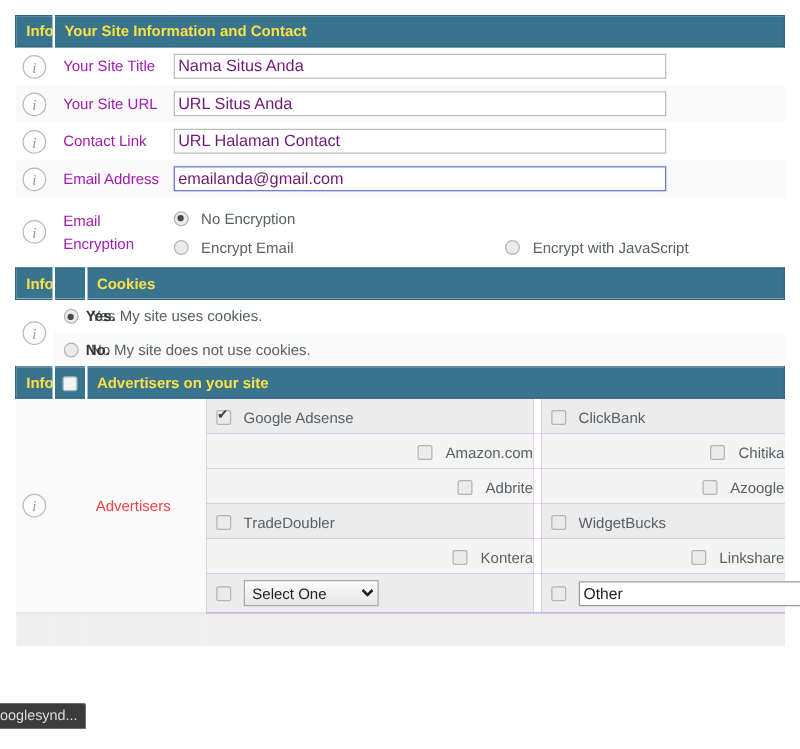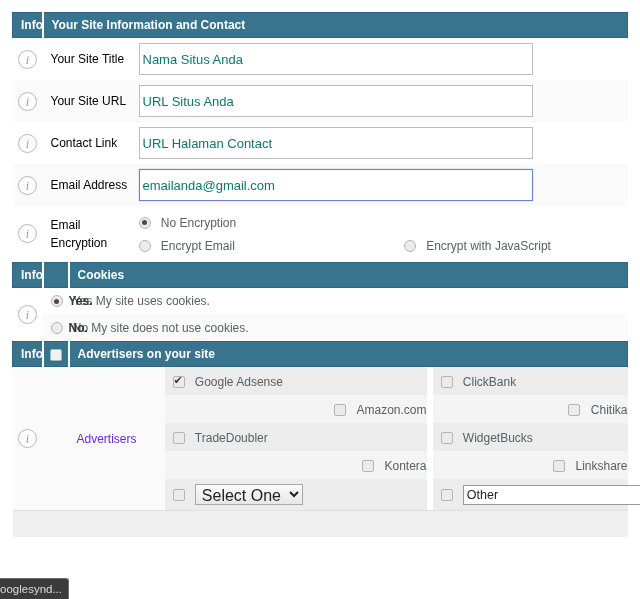--- a/index.html
+++ b/index.html
@@ -28,21 +28,21 @@
 
   table.pp {
     border-collapse: collapse;
     width: 616px;
     table-layout: fixed;
   }
 
   
   .hdr th {
     background: #39748f;
-    color: #ffffff;
+    color: #fde047;
     font-size: 12px;
     font-weight: bold;
     text-align: left;
     padding: 5px 8px;
     border: 1px solid #2f6580;
     height: 14px;
     vertical-align: middle;
     white-space: nowrap;
   }
   .hdr th.sep {
@@ -65,21 +65,21 @@
     width: 30px;
     text-align: center;
     vertical-align: middle;
     background: #ffffff;
   }
   td.info-cell.striped { background: inherit; }
 
   td.label-cell {
     width: 96px;
     padding: 6px 0 6px 8px;
-    color: #000000;
+    color: #a21caf;
     font-size: 12px;
     white-space: nowrap;
   }
 
   td.field-cell {
     padding: 5px 0 5px 0;
   }
 
   
   .info-icon {
@@ -95,22 +95,22 @@
     line-height: 19px;
     text-align: center;
     box-sizing: border-box;
     background: #fdfdfd;
   }
 
   
   input.txt {
     font-family: "Liberation Sans", sans-serif;
     font-size: 13px;
-    color: #0f766e;
-    height: 32px;
+    color: #701a75;
+    height: 20px;
     line-height: 20px;
     padding: 1px 3px;
     border: 1px solid #bdbdbd;
     background: #ffffff;
     box-sizing: border-box;
     width: 394px;
     outline: none;
   }
   input.txt.focused {
     border: 1px solid #6f7fcf;
@@ -181,21 +181,21 @@
   td.cookie-desc {
     padding: 6px 0 6px 0;
     color: #5a6065;
   }
   td.cookie-desc b { color: #33383c; }
 
   
   td.adv-label {
     width: 96px;
     padding-left: 8px;
-    color: #6d28d9;
+    color: #ef4444;
     text-align: left;
     background: #fafafa;
     vertical-align: middle;
   }
   td.adv-blank {
     width: 26px;
     background: #fafafa;
   }
   td.adv-infocell {
     width: 30px;
@@ -214,21 +214,21 @@
     height: 18px;
   }
   .adv-cell-a { background: #ececec; width: 262px; }
   .adv-cell-b { background: #ececec; }
   .adv-row-alt .adv-cell-a,
   .adv-row-alt .adv-cell-b { background: #f4f4f4; text-align: right; }
   .adv-gap { background: #ffffff; width: 6px; padding: 0 !important; }
 
   select.sel {
     font-family: "Liberation Sans", sans-serif;
-    font-size: 16px;
+    font-size: 12px;
     color: #222;
     height: 21px;
     border: 1px solid #a9a9a9;
     background: linear-gradient(#fbfbfb, #e7e7e7);
     padding: 1px 2px;
     width: 108px;
     box-sizing: border-box;
   }
 
   input.other {
@@ -269,21 +269,21 @@
     height: 23px;
     box-sizing: border-box;
     cursor: default;
   }
   .btn-row2 { margin-top: 4px; }
 
   
   .statusbar {
     position: absolute;
     left: 0;
-    bottom: 0;
+    bottom: 16px;
     height: 21px;
     background: #3b3b3b;
     color: #dcdcdc;
     font-size: 11.5px;
     line-height: 21px;
     padding: 0 6px 0 0;
     border-top-right-radius: 3px;
     border-right: 1px solid #6f6f6f;
     border-top: 1px solid #6f6f6f;
     white-space: nowrap;
@@ -480,20 +480,35 @@
               <td class="adv-gap"></td>
               <td class="adv-cell-b">
                 <span class="opt">
                   <span class="cbx"></span>
                   <span class="lbl">Chitika</span>
                 </span>
               </td>
             </tr>
 
 
+            <tr class="adv-row-alt">
+              <td class="adv-cell-a">
+                <span class="opt">
+                  <span class="cbx"></span>
+                  <span class="lbl">Adbrite</span>
+                </span>
+              </td>
+              <td class="adv-gap"></td>
+              <td class="adv-cell-b">
+                <span class="opt">
+                  <span class="cbx"></span>
+                  <span class="lbl">Azoogle</span>
+                </span>
+              </td>
+            </tr>
 
             <tr>
               <td class="adv-cell-a">
                 <span class="opt">
                   <span class="cbx"></span>
                   <span class="lbl">TradeDoubler</span>
                 </span>
               </td>
               <td class="adv-gap"></td>
               <td class="adv-cell-b">

